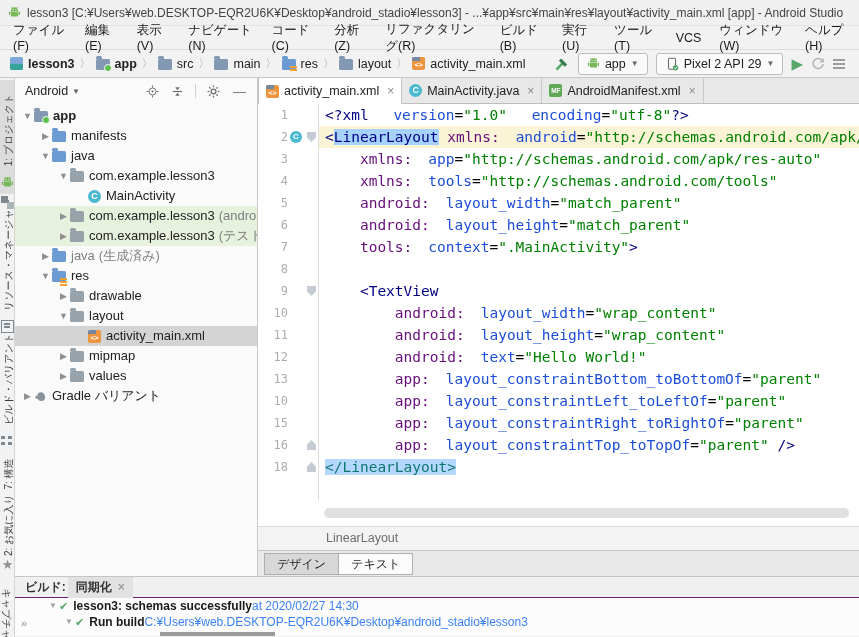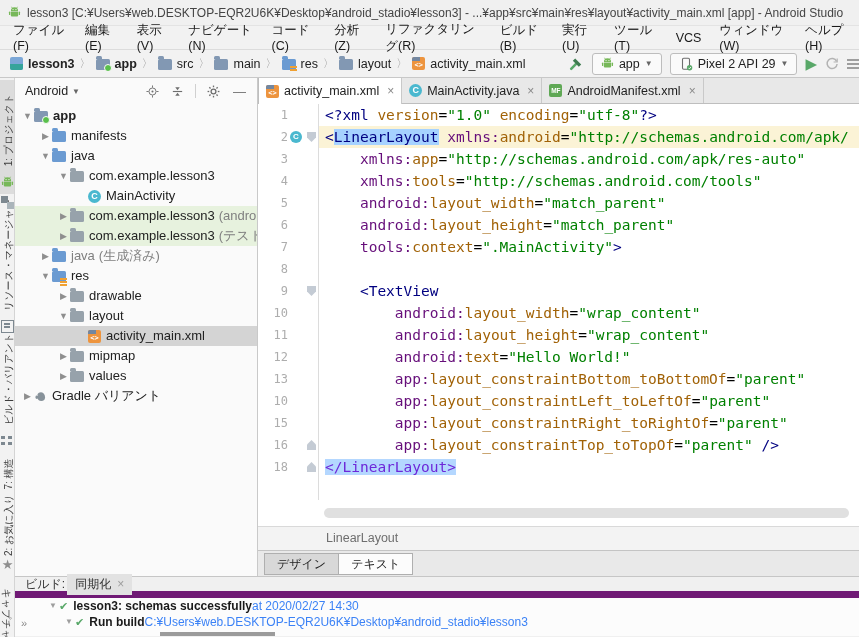--- a/index.html
+++ b/index.html
@@ -7,21 +7,21 @@
               font-family:"Liberation Sans","DejaVu Sans",sans-serif; }
 
   
   .titlebar { height:26px; background:#F0F0F0; display:flex; align-items:center;
               padding-left:8px; gap:6px; border-bottom:1px solid #E3E3E3; }
   .titlebar .title { font-size:12px; color:#444; white-space:nowrap; }
   .menubar { height:24px; background:#F2F2F2; display:flex; align-items:center;
              padding-left:4px; border-bottom:1px solid #DCDCDC; }
   .menubar .mi { font-size:12.5px; color:#1A1A1A; padding:3px 9px; cursor:default; }
   .toolbar { height:28px; background:#F2F2F2; border-bottom:1px solid #C8C8C8;
-             display:flex; align-items:center; padding:0 0 0 10px; }
+             display:flex; align-items:center; padding:0 14px 0 10px; }
   .crumbs { display:flex; align-items:center; gap:2px; flex:1; overflow:hidden; }
   .crumb { display:flex; align-items:center; gap:5px; font-size:12.5px; color:#222;
            white-space:nowrap; }
   .crumb.b { font-weight:bold; }
   .crumb-sep { color:#9B9B9B; font-size:11px; padding:0 3px; }
   .tb-right { display:flex; align-items:center; gap:8px; }
   .tb-btn { height:22px; border:1px solid #BDBDBD; border-radius:3px; background:#FAFAFA;
             display:flex; align-items:center; gap:5px; padding:0 8px; font-size:12.5px; color:#222; }
   .dd-arrow { font-size:8px; color:#666; }
   .play { color:#59A869; font-size:15px; line-height:15px; }
@@ -110,40 +110,40 @@
   .gs1 { width:16px; flex:none; display:flex; align-items:center; justify-content:center; }
   .gs2 { width:15px; flex:none; display:flex; align-items:center; justify-content:center; }
   .ct { flex:1; padding-left:6px; overflow:hidden; }
   .cl.caret .ct { background:#FBF3D6; }
   .fold-open { width:9px; height:10px; background:#C4CBD4;
                clip-path:polygon(0 0,100% 0,100% 55%,50% 100%,0 55%); }
   .fold-close { width:9px; height:10px; background:#C4CBD4;
                clip-path:polygon(0 45%,50% 0,100% 45%,100% 100%,0 100%); }
   .tk-tag { color:#000080; }
   .tk-ns { color:#660E7A; }
-  .tk-attr { color:#a16207; }
+  .tk-attr { color:#1d4ed8;margin-left:16px; }
   .tk-val { color:#008000; }
   .tk-pln { color:#000; }
   .tk-sel { background:#A6D2FF; color:#000080; }
-  .tk-sel2 { background:#B4D7FF; color:#6d28d9; }
+  .tk-sel2 { background:#B4D7FF; color:#0f766e; }
   .hthumb { position:absolute; left:66px; right:10px; bottom:8px; height:10px;
             background:#E0E0E0; border-radius:5px; }
   .ebread { height:24px; flex:none; background:#F3F3F3; border-top:1px solid #D9D9D9;
             font-size:12.5px; color:#6E6E6E; line-height:23px; padding-left:68px; }
   .vtabs { height:26px; flex:none; background:#E9E9E9; border-top:1px solid #C4C4C4;
            display:flex; align-items:flex-start; padding-left:6px; gap:0; }
   .vtab { margin-top:2px; height:22px; line-height:21px; padding:0 12px; font-size:12px;
           border:1px solid #AFAFAF; background:#D8D8D8; color:#222; }
   .vtab.active { background:#FCFCFC; border-left:none; }
 
   
   .buildpanel { height:61px; border-top:1px solid #C6C6C6; background:#F0F0F0;
                 padding-left:15px; position:relative; }
   .bp-tabs { height:21px; display:flex; align-items:center; gap:2px; padding-left:10px;
-             font-size:12px; color:#333; border-bottom:7px solid #701a75; }
+             font-size:12px; color:#333; border-bottom:1px solid #701a75;font-weight:bold; }
   .bp-tab { display:flex; align-items:center; gap:6px; padding:2px 8px; background:#E2E2E2; }
   .bp-tab .x { color:#9E9E9E; }
   .bp-body { position:relative; height:38px; background:#FCFCFC; font-size:12px; }
   .bp-row { height:16px; line-height:16px; display:flex; align-items:center; white-space:nowrap; }
   .bp-row .tri { color:#9E9E9E; font-size:8px; width:12px; text-align:center; }
   .bp-row .chk { color:#59A869; font-size:11px; margin-right:5px; }
   .bp-row .msg { font-weight:bold; color:#1A1A1A; }
   .bp-row .det { color:#3b82f6; }
   .bp-gut { position:absolute; left:6px; top:19px; color:#8A8A8A; font-size:11px; letter-spacing:-1px; }
   .bp-scroll { position:absolute; left:145px; bottom:0; width:115px; height:4px; background:#9B9B9B; }

